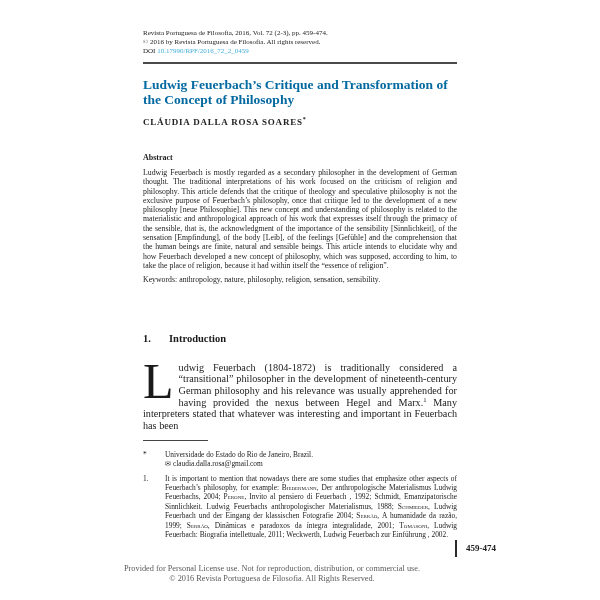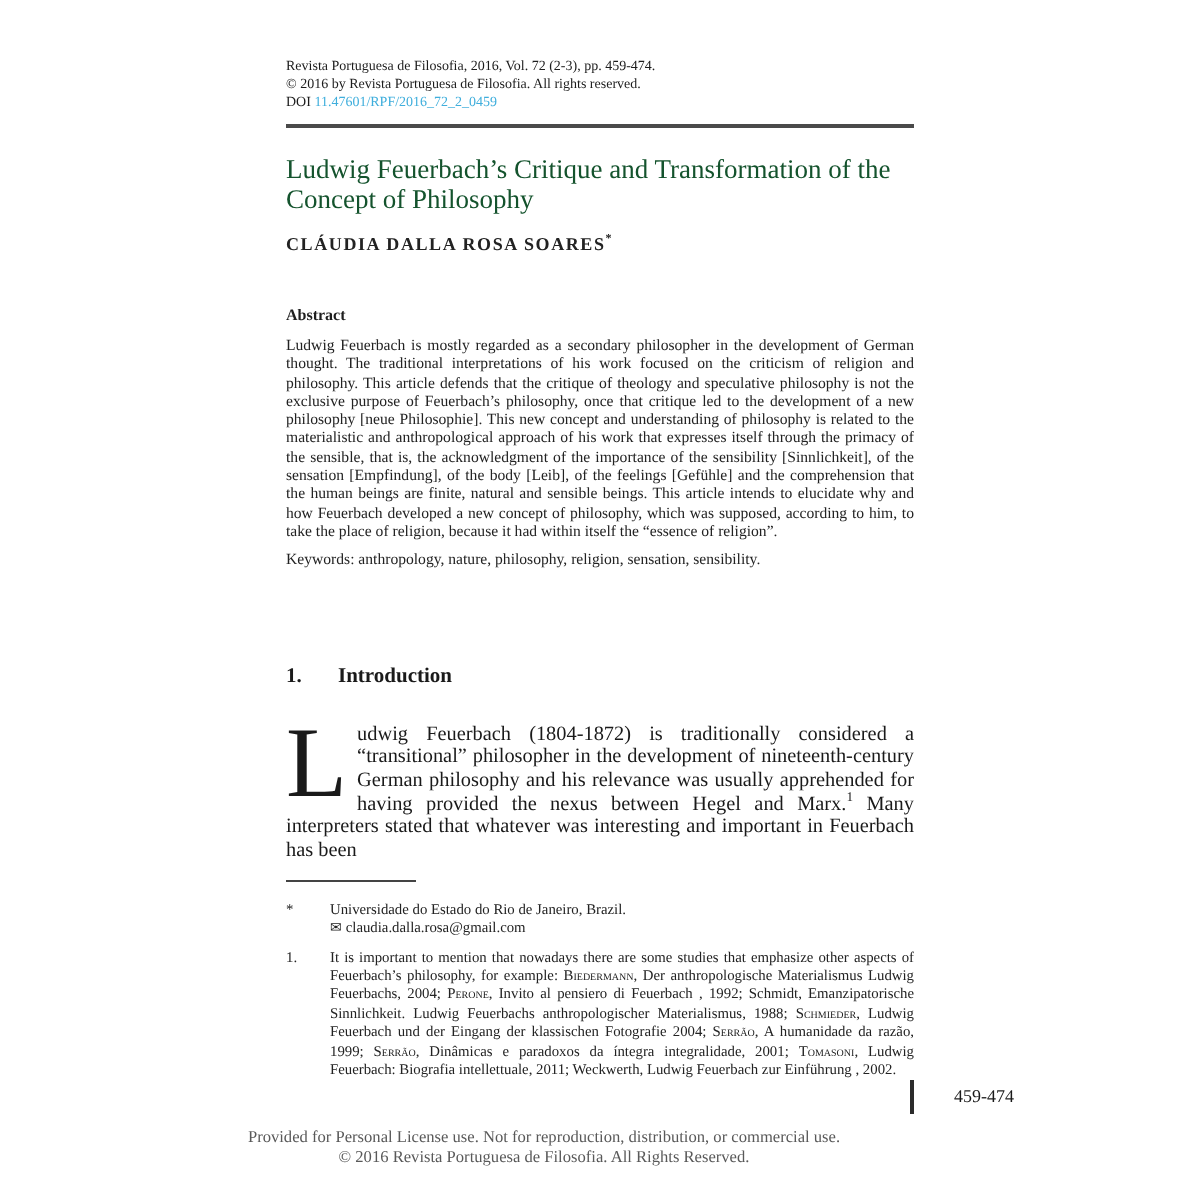--- a/index.html
+++ b/index.html
@@ -13,21 +13,21 @@
   .content{position:absolute;left:143px;top:0;width:314px;padding-top:29px;}
 
   .jline{font-size:7px;line-height:9px;color:#1c1c1c;}
   .rt-i{}
   .rt-sc{font-variant:small-caps;margin-top:38px;}
   .rt-sup{vertical-align:super;font-size:0.65em;line-height:0;}
   .doi-link{text-decoration:none;}
 
   .rule{height:2px;background:#4a4a4a;margin-top:6px;}
 
-  h1.title{font-size:13.5px;line-height:15px;font-weight:normal;margin:13px 0 0 0;color:#14532d;}
+  h1.title{font-size:13.5px;line-height:15px;font-weight:bold;margin:13px 0 0 0;color:#0369a1;}
   .author{margin-top:10px;font-size:9px;line-height:10px;font-weight:bold;letter-spacing:0.8px;color:#222;}
   .author sup{font-size:6px;vertical-align:super;line-height:0;}
 
   .abs-head{margin-top:26px;font-size:8px;line-height:10px;font-weight:bold;}
   .abs-body{margin:5px 0 0 0;font-size:7.8px;line-height:9.3px;text-align:justify;color:#222;}
   .keywords{margin:5px 0 13px 0;font-size:7.8px;line-height:9.3px;color:#222;}
 
   .intro-head{margin:47px 0 0 0;font-size:10.5px;line-height:13px;font-weight:bold;color:#1a1a1a;}
   .intro-head .num{display:inline-block;width:26px;}
 
@@ -37,39 +37,39 @@
   .fn-rule{margin-top:8px;width:65px;height:1px;background:#444;}
   .fn-row{display:flex;margin-top:4px;font-size:7.4px;line-height:9.4px;color:#222;}
   .fn-row.first{margin-top:9px;}
   .fn-marker{flex:0 0 22px;}
   .fn-text{flex:1;text-align:justify;}
   .email-line{margin-top:0;}
   .envelope{font-size:7px;margin-right:2px;}
 
   .page-badge{
     position:absolute;left:455px;top:540px;height:17px;
-    border-left:2px solid #2b2b2b;padding-left:20px;
-    font-size:9px;font-weight:normal;line-height:17px;color:#1a1a1a;
+    border-left:2px solid #2b2b2b;padding-left:9px;
+    font-size:9px;font-weight:bold;line-height:17px;color:#1a1a1a;
   }
 
   .footer{position:absolute;left:0;top:564px;width:544px;text-align:center;
     font-size:8.3px;line-height:10px;}
 </style>
 </head>
 <body>
 
 <div class="page">
   <div class="content">
 
     <header>
       <div class="jline"><span class="rt-i">Revista Portuguesa de Filosofia</span><span>, 2016, Vol. 72 (2-3), pp. 459-474.</span></div>
       <div class="jline">© 2016 by Revista Portuguesa de Filosofia. All rights reserved.</div>
       <div class="jline">
         <span>DOI</span>
-        <a class="doi-link" style="color: rgb(63, 174, 220);">11.47601/RPF/2016_72_2_0459</a>
+        <a class="doi-link" style="color: rgb(63, 174, 220);">10.17990/RPF/2016_72_2_0459</a>
       </div>
     </header>
 
     <div class="rule"></div>
 
     <h1 class="title">Ludwig Feuerbach’s Critique and Transformation of the Concept of Philosophy</h1>
 
     <div class="author">
       <span>CLÁUDIA DALLA ROSA SOARES</span><sup>*</sup>
     </div>

